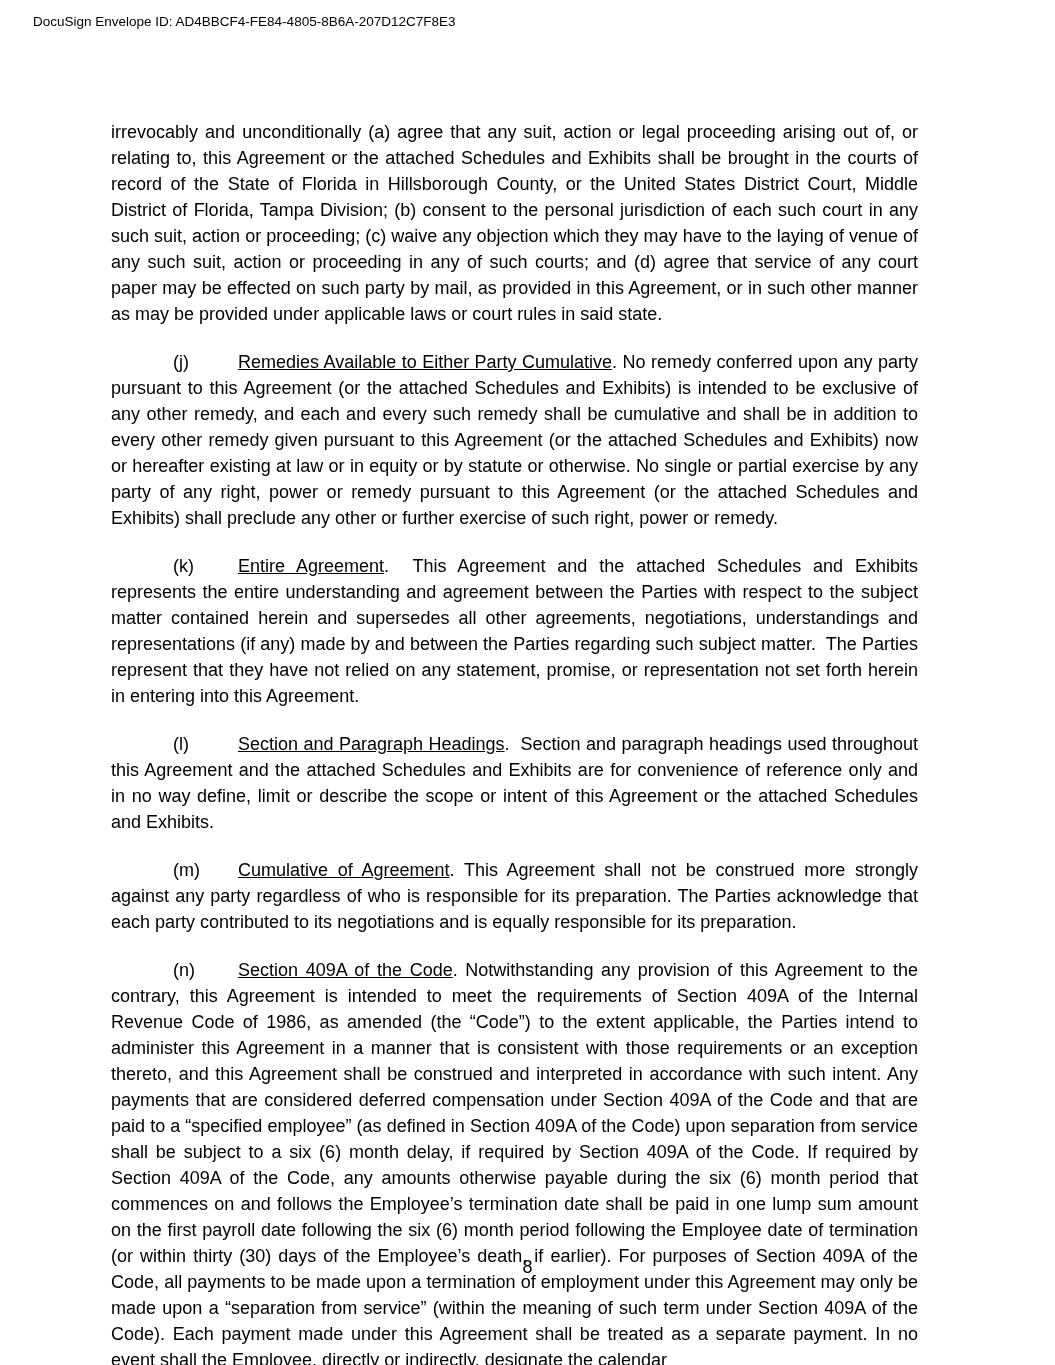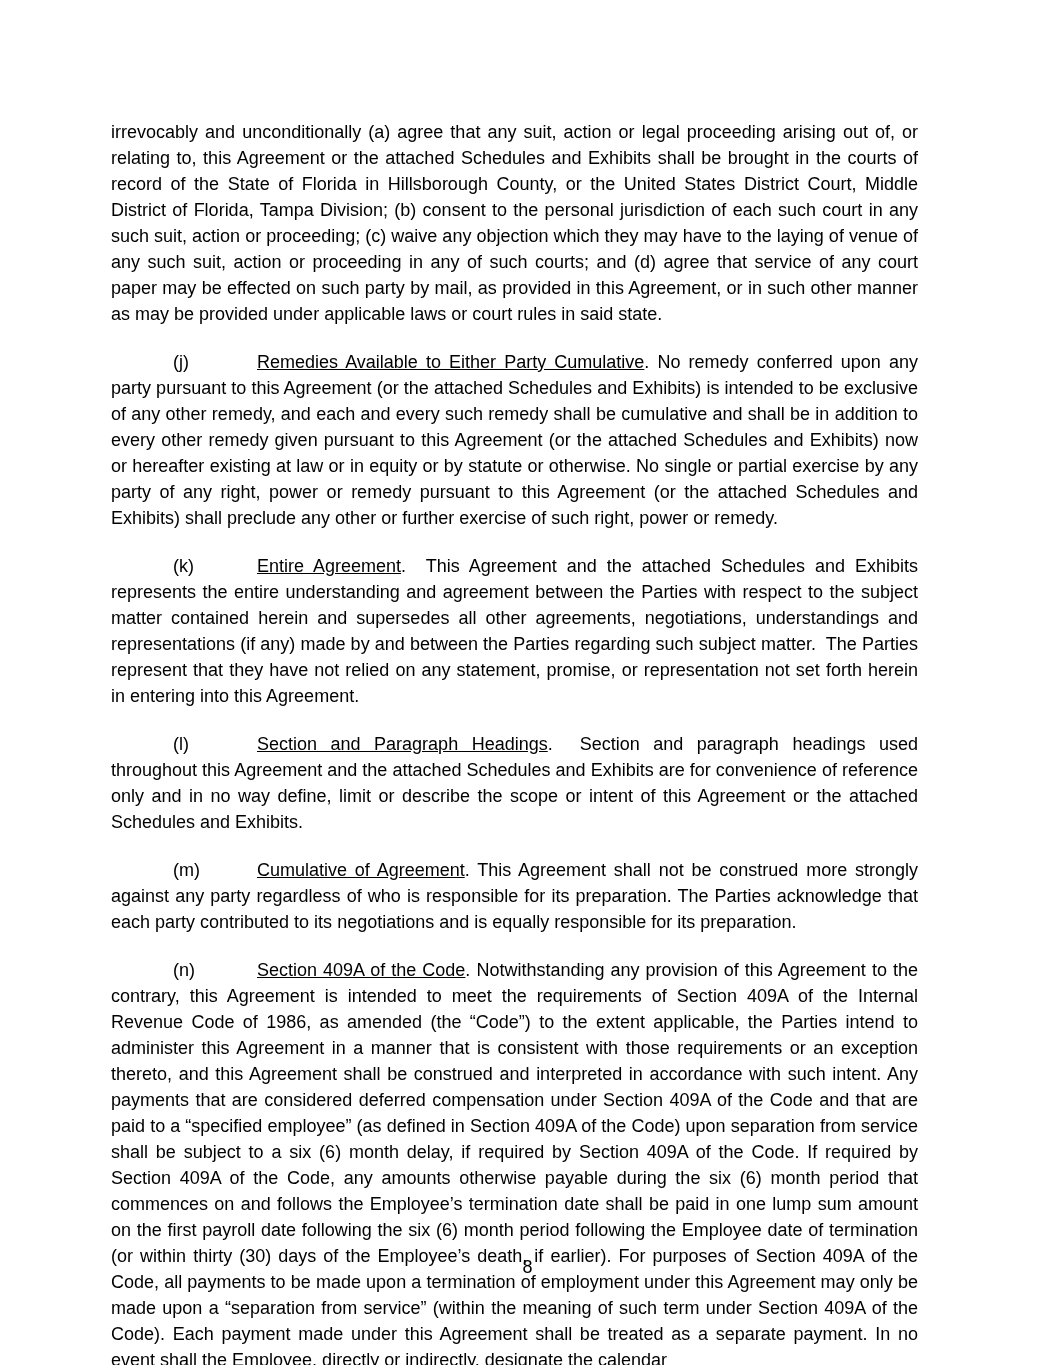--- a/index.html
+++ b/index.html
@@ -41,37 +41,37 @@
   .para.continuation {
     text-indent: 0;
   }
   .para-label {
     display: inline-block;
     width: 65px;
     text-indent: 0;
   }
   .para-heading {
     text-decoration: underline;
-    margin-left: 19px;
   }
   .page-footer {
     position: absolute;
     left: 0;
     top: 1256px;
     width: 1055px;
     text-align: center;
     font-size: 18px;
     line-height: 22px;
   }
 </style>
 </head>
 <body>
 
 <div class="page">
 
+  <div class="docusign-header">DocuSign Envelope ID: AD4BBCF4-FE84-4805-8B6A-207D12C7F8E3</div>
 
   <div class="document-content">
   <p class="para continuation"><span class="para-body">irrevocably and unconditionally (a) agree that any suit, action or legal proceeding arising out of, or relating to, this Agreement or the attached Schedules and Exhibits shall be brought in the courts of record of the State of Florida in Hillsborough County, or the United States District Court, Middle District of Florida, Tampa Division; (b) consent to the personal jurisdiction of each such court in any such suit, action or proceeding; (c) waive any objection which they may have to the laying of venue of any such suit, action or proceeding in any of such courts; and (d) agree that service of any court paper may be effected on such party by mail, as provided in this Agreement, or in such other manner as may be provided under applicable laws or court rules in said state.</span></p>
 
   <p class="para"><span class="para-label">(j)</span><span class="para-heading">Remedies Available to Either Party Cumulative</span><span class="para-body">. No remedy conferred upon any party pursuant to this Agreement (or the attached Schedules and Exhibits) is intended to be exclusive of any other remedy, and each and every such remedy shall be cumulative and shall be in addition to every other remedy given pursuant to this Agreement (or the attached Schedules and Exhibits) now or hereafter existing at law or in equity or by statute or otherwise. No single or partial exercise by any party of any right, power or remedy pursuant to this Agreement (or the attached Schedules and Exhibits) shall preclude any other or further exercise of such right, power or remedy.</span></p>
 
   <p class="para"><span class="para-label">(k)</span><span class="para-heading">Entire Agreement</span><span class="para-body">.&nbsp; This Agreement and the attached Schedules and Exhibits represents the entire understanding and agreement between the Parties with respect to the subject matter contained herein and supersedes all other agreements, negotiations, understandings and representations (if any) made by and between the Parties regarding such subject matter.&nbsp; The Parties represent that they have not relied on any statement, promise, or representation not set forth herein in entering into this Agreement.</span></p>
 
   <p class="para"><span class="para-label">(l)</span><span class="para-heading">Section and Paragraph Headings</span><span class="para-body">.&nbsp; Section and paragraph headings used throughout this Agreement and the attached Schedules and Exhibits are for convenience of reference only and in no way define, limit or describe the scope or intent of this Agreement or the attached Schedules and Exhibits.</span></p>
 

